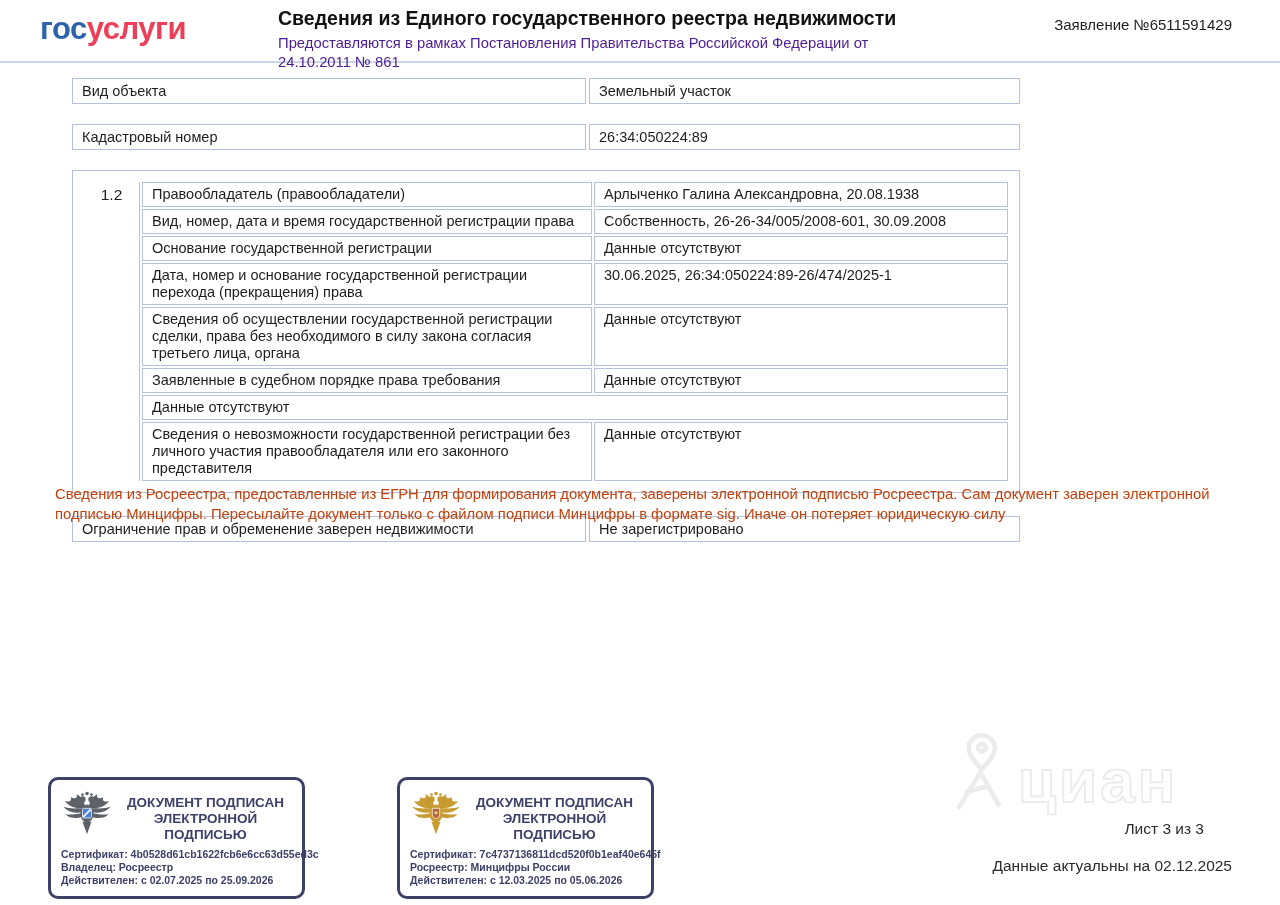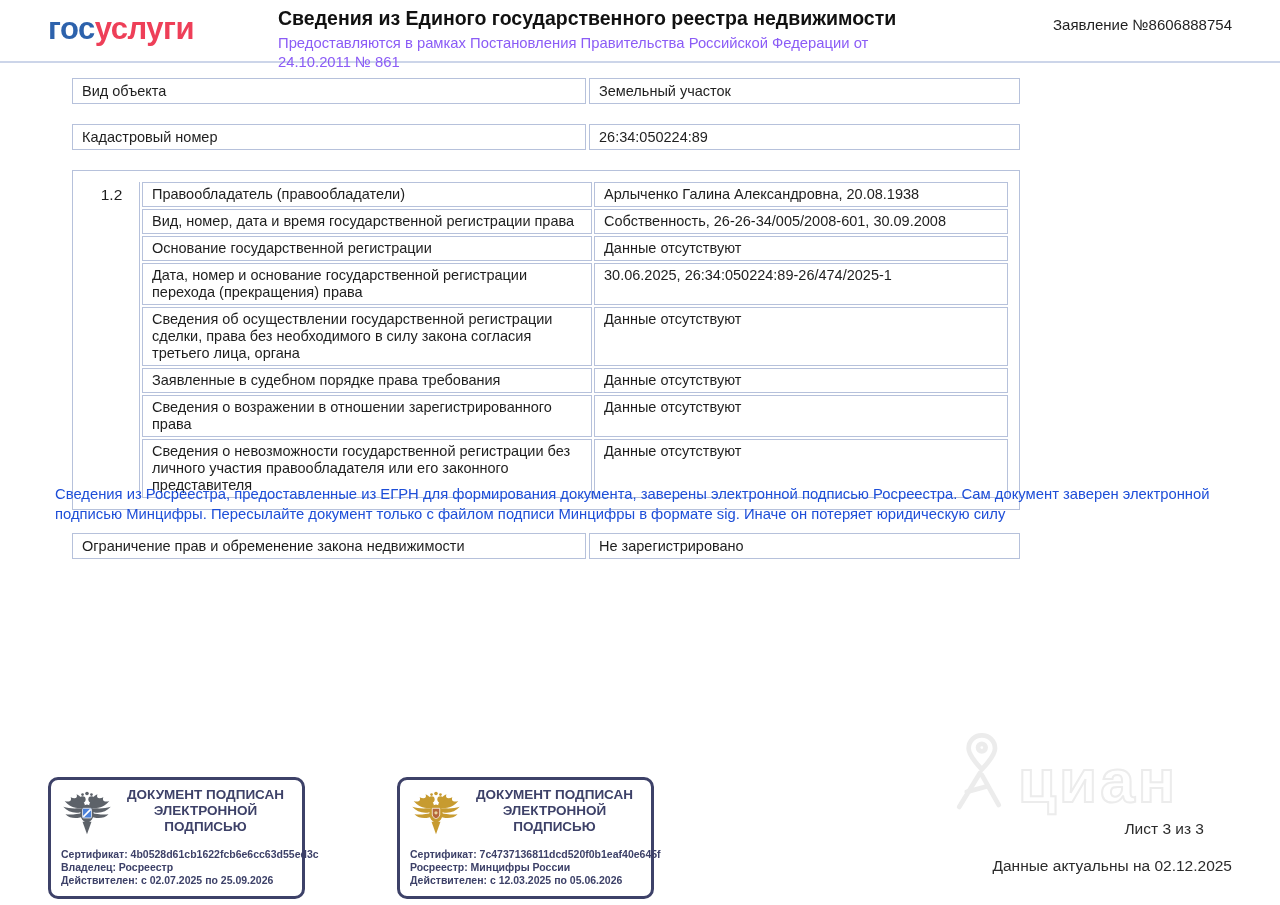--- a/index.html
+++ b/index.html
@@ -5,26 +5,26 @@
   * { margin:0; padding:0; box-sizing:border-box; }
   html,body { background:#ffffff; }
   body {
     width:1280px; height:905px; position:relative; overflow:hidden;
     font-family:"Liberation Sans","DejaVu Sans",sans-serif;
     color:#1e1e1e;
   }
   
   .header { position:absolute; top:0; left:0; width:1280px; height:63px;
             border-bottom:2px solid #ccd5e9; background:#fff; }
-  .logo { position:absolute; left:48px; top:11px; font-size:31px; font-weight:bold; letter-spacing:-0.5px; }
+  .logo { position:absolute; left:40px; top:11px; font-size:31px; font-weight:bold; letter-spacing:-0.5px; }
   .logo .p1 { color:#2d62ac; }
   .logo .p2 { color:#ee3f58; }
   .title-block { position:absolute; left:278px; top:6px; width:660px; }
   .doc-title { font-size:19.5px; font-weight:bold; color:#111; line-height:24px; }
-  .doc-subtitle { font-size:14.8px; color:#8b5cf6; margin-top:4px; line-height:19px; }
+  .doc-subtitle { font-size:14.8px; color:#4c1d95; margin-top:4px; line-height:19px; }
   .application { position:absolute; right:48px; top:16px; font-size:15px; color:#1f1f1f; }
 
   
   .tbl { position:absolute; left:48px; top:78px; width:948px;
          display:flex; flex-direction:column; gap:20px; font-size:14.5px;margin-left:24px; }
   .trow { display:flex; gap:3px; }
   .cell { border:1px solid #b6c1db; background:#fff; padding:3px 9px;
           line-height:17px; min-height:26px; display:flex; align-items:center; }
   .cell.lbl { width:514px; flex:0 0 auto; }
   .cell.val { flex:1; }
@@ -32,28 +32,28 @@
   .section-num { width:56px; flex:0 0 auto; border-right:1px solid #b6c1db;
                  font-size:15.5px; padding-top:4px; text-align:center; color:#1e1e1e; }
   .section-rows { flex:1; display:flex; flex-direction:column; gap:2px; margin-left:2px; }
   .section .trow { gap:2px;justify-content:center; }
   .section .cell { align-items:flex-start; min-height:25px; }
   .section .cell.lbl { width:450px; }
   .row-last { margin-top:3px; }
 
   
   .footnote { position:absolute; left:55px; top:484px; width:1180px;
-              font-size:14.8px; line-height:20px; color:#1d4ed8; }
+              font-size:14.8px; line-height:20px; color:#c2410c; }
 
   
   .stamp { position:absolute; top:777px; width:257px; height:122px;
            border:3px solid #3d4168; border-radius:10px; padding:7px 10px 6px 10px; background:#fff; }
   .stamp-1 { left:48px; }
   .stamp-2 { left:397px; }
-  .stamp-top { display:flex; align-items:flex-start; }
+  .stamp-top { display:flex; align-items:flex-end; }
   .stamp-emblem { width:52px; height:56px; flex:0 0 auto; margin-right:6px; }
   .stamp-title { flex:1; text-align:center; font-weight:bold; font-size:13.5px;
                  line-height:16px; color:#3d4168; }
   .stamp-certs { margin-top:5px; font-size:10.5px; font-weight:bold;
                  color:#3d4168; line-height:13px; white-space:nowrap; }
 
   
   .watermark { position:absolute; left:946px; top:731px; display:flex; align-items:flex-end; }
   .wm-icon { width:66px; height:84px; }
   .wm-text { font-size:62px; font-weight:bold; letter-spacing:3px; line-height:60px;
@@ -67,21 +67,21 @@
 <body>
 
 <div class="header">
   <div class="logo">
     <span class="p1">гос</span><span class="p2">услуги</span>
   </div>
   <div class="title-block">
     <div class="doc-title">Сведения из Единого государственного реестра недвижимости</div>
     <div class="doc-subtitle">Предоставляются в рамках Постановления Правительства Российской Федерации от 24.10.2011 № 861</div>
   </div>
-  <div class="application">Заявление №8606888754</div>
+  <div class="application">Заявление №6511591429</div>
 </div>
 
 <div class="tbl">
 
   <div class="trow">
     <div class="cell lbl">Вид объекта</div>
     <div class="cell val">Земельный участок</div>
   </div>
 
   <div class="trow">
@@ -110,32 +110,31 @@
       </div>
       <div class="trow">
         <div class="cell lbl">Сведения об осуществлении государственной регистрации сделки, права без необходимого в силу закона согласия третьего лица, органа</div>
         <div class="cell val">Данные отсутствуют</div>
       </div>
       <div class="trow">
         <div class="cell lbl">Заявленные в судебном порядке права требования</div>
         <div class="cell val">Данные отсутствуют</div>
       </div>
       <div class="trow">
-        <div class="cell lbl">Сведения о возражении в отношении зарегистрированного права</div>
         <div class="cell val">Данные отсутствуют</div>
       </div>
       <div class="trow">
         <div class="cell lbl">Сведения о невозможности государственной регистрации без личного участия правообладателя или его законного представителя</div>
         <div class="cell val">Данные отсутствуют</div>
       </div>
     </div>
   </div>
 
   <div class="trow row-last">
-    <div class="cell lbl">Ограничение прав и обременение закона недвижимости</div>
+    <div class="cell lbl">Ограничение прав и обременение заверен недвижимости</div>
     <div class="cell val">Не зарегистрировано</div>
   </div>
 </div>
 
 <p class="footnote">Сведения из Росреестра, предоставленные из ЕГРН для формирования документа, заверены электронной подписью Росреестра. Сам документ заверен электронной подписью Минцифры. Пересылайте документ только с файлом подписи Минцифры в формате sig. Иначе он потеряет юридическую силу</p>
 
 <div class="watermark">
   <svg class="wm-icon" viewBox="0 0 70 88" fill="none" stroke="#ececec" stroke-width="5" stroke-linecap="round">
     <path d="M38 4 C30 4 24 10 24 18 C24 26 38 40 38 40 C38 40 52 26 52 18 C52 10 46 4 38 4 Z"></path>
     <circle cx="38" cy="17" r="4"></circle>

